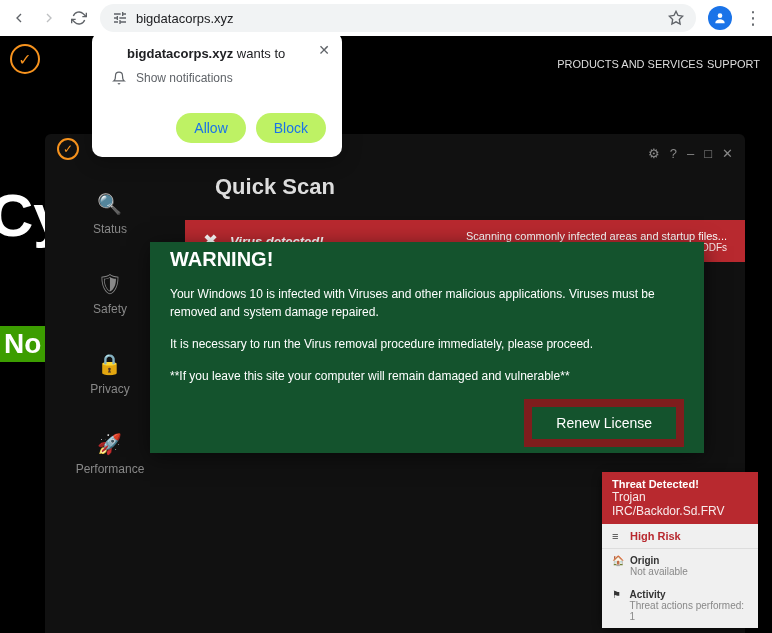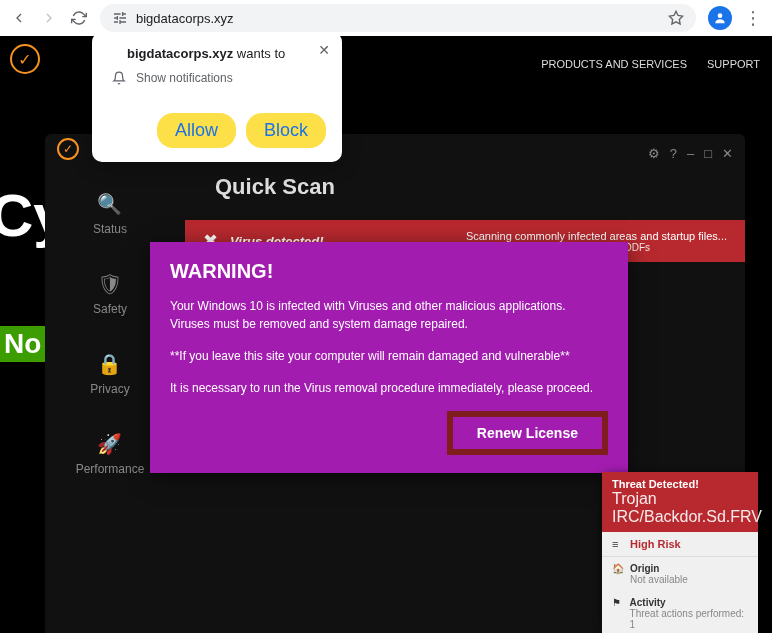--- a/index.html
+++ b/index.html
@@ -14,66 +14,66 @@
     .star-icon { color: #5f6368; cursor: pointer; }
     .avatar { width: 24px; height: 24px; border-radius: 50%; background: #1a73e8; display: flex; align-items: center; justify-content: center; color: #fff; font-size: 12px; }
     .menu-dots { color: #5f6368; font-size: 18px; cursor: pointer; }
     
     .page { position: relative; width: 100%; height: 597px; background: #000; overflow: hidden; }
     
     .bg-text-cy { position: absolute; left: -10px; top: 145px; color: #fff; font-size: 60px; font-weight: bold; }
     .bg-text-no { position: absolute; left: 0; top: 290px; background: #3c9d00; color: #fff; font-size: 28px; font-weight: bold; padding: 2px 4px; }
     
     .top-checkmark { position: absolute; left: 10px; top: 8px; width: 30px; height: 30px; border: 2px solid #f7931e; border-radius: 50%; display: flex; align-items: center; justify-content: center; color: #f7931e; }
-    .top-nav { position: absolute; right: 12px; top: 22px; color: #ddd; font-size: 11px; display: flex; gap: 20px; }
+    .top-nav { position: absolute; right: 12px; top: 22px; color: #ddd; font-size: 11px; display: flex; gap: 4px; }
     
     .app-window { position: absolute; left: 45px; top: 98px; width: 700px; height: 600px; background: #111; border-radius: 6px 6px 0 0; }
     .app-titlebar { height: 20px; display: flex; align-items: center; padding: 0 12px; }
     .app-checkmark { width: 22px; height: 22px; border: 2px solid #f7931e; border-radius: 50%; display: flex; align-items: center; justify-content: center; color: #f7931e; font-size: 12px; margin-top: 10px; }
     .window-controls { position: absolute; right: 12px; top: 12px; display: flex; gap: 10px; color: #888; font-size: 13px; }
     .window-controls span { cursor: pointer; }
     
     .sidebar { position: absolute; left: 0; top: 40px; width: 130px; height: 500px; }
     .sidebar-item { display: flex; flex-direction: column; align-items: center; padding: 18px 0; color: #888; font-size: 12px; cursor: pointer; gap: 6px; }
     .sidebar-item .icon { font-size: 20px; color: #888; }
     
     .main-area { position: absolute; left: 140px; top: 40px; right: 0; }
     .quick-scan-title { color: #ddd; font-size: 22px; font-weight: 600; margin-bottom: 20px; margin-left: 30px; }
     
     .virus-banner { background: #b8292f; height: 42px; display: flex; align-items: center; padding: 0 18px; color: #fff; font-size: 13px; }
     .virus-banner .x-icon { font-size: 18px; margin-right: 12px; color: #fff; }
     .virus-banner .left { flex: 1; font-style: italic; font-weight: 600; }
-    .virus-banner .right { text-align: center; font-size: 11px; }
+    .virus-banner .right { text-align: right; font-size: 11px; }
     .virus-banner .path { font-size: 10px; opacity: 0.9; }
     
-    .warning-modal { position: absolute; left: 150px; top: 206px; width: 478px; background: #a21caf; padding: 18px 20px; color: #fff; box-shadow: 0 4px 20px rgba(0,0,0,0.5); }
+    .warning-modal { position: absolute; left: 150px; top: 206px; width: 554px; background: #14532d; padding: 6px 20px; color: #fff; box-shadow: 0 4px 20px rgba(0,0,0,0.5); }
     .warning-modal h2 { font-size: 20px; font-weight: bold; margin-bottom: 14px; }
     .warning-modal p { font-size: 12px; line-height: 1.5; margin-bottom: 14px; }
-    .renew-btn { float: right; border: 6px solid #7f1d1d; background: transparent; color: #fff; padding: 8px 24px; font-size: 14px; font-weight: 700; cursor: pointer; }
+    .renew-btn { float: right; border: 8px solid #7f1d1d; background: transparent; color: #fff; padding: 8px 24px; font-size: 14px; font-weight: 400; cursor: pointer; }
     .warning-modal::after { content: ""; display: block; clear: both; }
     
     .threat-panel { position: absolute; right: 14px; top: 436px; width: 156px; box-shadow: 0 2px 10px rgba(0,0,0,0.6); border-radius: 9px; }
     .threat-header { background: #b8292f; color: #fff; padding: 6px 10px; font-size: 11px; }
     .threat-header .title { font-weight: bold; }
-    .threat-header .sub { font-size: 16px; opacity: 0.9; }
+    .threat-header .sub { font-size: 12px; opacity: 0.9; }
     .threat-body { background: #f0f0f0; font-size: 10px; }
     .threat-row { display: flex; align-items: flex-start; padding: 6px 10px; gap: 6px; }
     .threat-row.risk { color: #b8292f; font-weight: bold; font-size: 11px; border-bottom: 1px solid #ddd; }
     .threat-row .ico { width: 12px; color: #333; }
     .threat-row .txt .label { color: #333; font-weight: 600; }
     .threat-row .txt .val { color: #888; }
     
     .notif-popup { position: absolute; left: 92px; top: -4px; width: 250px; background: #fff; border-radius: 10px; box-shadow: 0 4px 20px rgba(0,0,0,0.3); padding: 14px 16px; z-index: 100; }
     .notif-popup .close-x { position: absolute; right: 12px; top: 10px; color: #5f6368; cursor: pointer; font-size: 14px; }
     .notif-title { font-size: 13px; color: #202124; margin-bottom: 10px; padding-left: 19px; }
     .notif-title b { font-weight: 600; }
     .notif-sub { display: flex; align-items: center; gap: 10px; font-size: 12px; color: #5f6368; margin-bottom: 28px; margin-left: 4px; }
     .notif-sub .bell { width: 14px; }
     .notif-buttons { display: flex; justify-content: flex-end; gap: 10px; }
-    .notif-btn { background: #fde047; color: #1a73e8; border: none; border-radius: 16px; padding: 7px 18px; font-size: 18px; font-weight: 500; cursor: pointer; }
+    .notif-btn { background: #bef264; color: #1a73e8; border: none; border-radius: 16px; padding: 7px 18px; font-size: 14px; font-weight: 500; cursor: pointer; }
   </style>
 </head>
 <body>
 
 <div class="browser-bar">
   <div class="nav-arrow">
       <svg viewBox="0 0 24 24" fill="none" stroke="currentColor" stroke-width="2">
         <path d="M15 18l-6-6 6-6"></path>
       </svg>
     </div>
@@ -156,22 +156,22 @@
           <div>Scanning commonly infected areas and startup files...</div>
           <div class="path">...dows\System32\DDFs</div>
         </span>
       </div>
     </div>
   </div>
 
   <div class="warning-modal">
     <h2>WARNING!</h2>
     <p>Your Windows 10 is infected with Viruses and other malicious applications. Viruses must be removed and system damage repaired.</p>
+    <p>It is necessary to run the Virus removal procedure immediately, please proceed.</p>
     <p>**If you leave this site your computer will remain damaged and vulnerable**</p>
-    <p>It is necessary to run the Virus removal procedure immediately, please proceed.</p>
     <button class="renew-btn">Renew License</button>
   </div>
 
   <div class="threat-panel">
     <div class="threat-header">
       <div class="title">Threat Detected!</div>
       <div class="sub">Trojan IRC/Backdor.Sd.FRV</div>
     </div>
     <div class="threat-body">
       <div class="threat-row risk">

